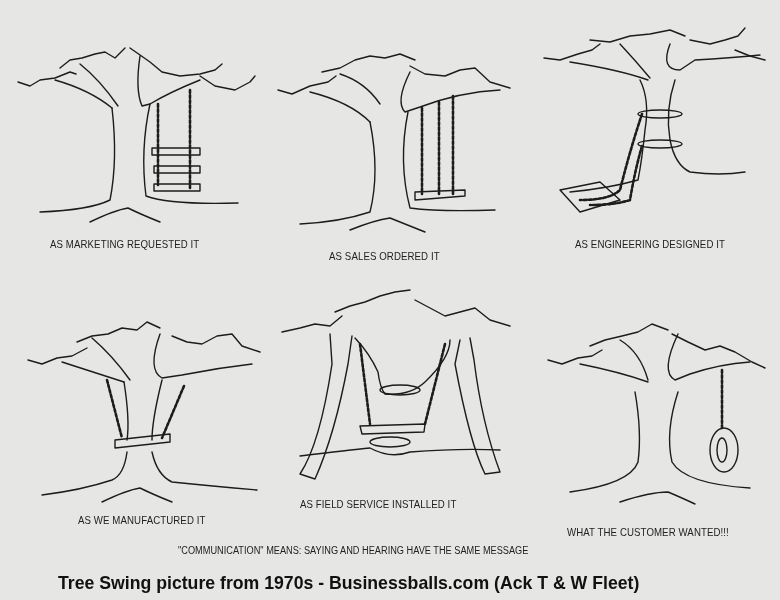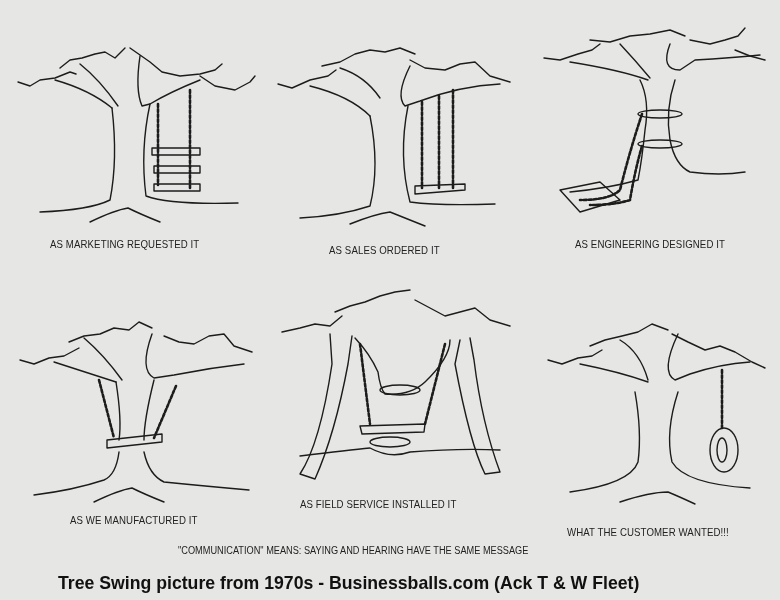--- a/index.html
+++ b/index.html
@@ -44,21 +44,21 @@
     <path d="M90,222 Q115,210 128,208 Q140,214 160,222"></path>
     <line class="rope" x1="158" y1="104" x2="158" y2="185"></line>
     <line class="rope" x1="190" y1="90" x2="190" y2="190"></line>
     <rect x="152" y="148" width="48" height="7"></rect>
     <rect x="154" y="166" width="46" height="7"></rect>
     <rect x="154" y="184" width="46" height="7"></rect>
   </svg>
   <div class="caption" style="left:50px;top:238px;">AS MARKETING REQUESTED IT</div>
 </div>
 
-<div class="panel" style="left:260px;top:6px;">
+<div class="panel" style="left:260px;top:12px;">
   <svg width="260" height="230" viewBox="0 0 260 230">
     <path d="M18,78 L32,82 L50,74 L68,70 L76,64"></path>
     <path d="M62,60 L80,56 L95,48 L110,44 L125,46 L140,42 L155,48"></path>
     <path d="M150,54 L165,62 L185,64 L200,58 L215,56 L230,70 L250,76"></path>
     <path d="M50,80 Q90,90 110,110"></path>
     <path d="M80,62 Q105,70 120,92"></path>
     <path d="M150,60 Q135,90 145,100 L160,95 Q200,80 240,78"></path>
     <path d="M110,110 Q120,160 110,200 Q80,210 40,212"></path>
     <path d="M148,100 Q138,150 150,196 Q180,200 235,198"></path>
     <path d="M90,218 Q115,208 130,206 Q145,212 165,220"></path>
@@ -83,21 +83,21 @@
     <path d="M155,80 Q145,110 150,140 Q155,165 170,172 Q200,176 225,172"></path>
     <ellipse cx="140" cy="114" rx="22" ry="4"></ellipse>
     <ellipse cx="140" cy="144" rx="22" ry="4"></ellipse>
     <path class="rope" d="M122,114 Q110,150 100,190 Q90,200 60,200"></path>
     <path class="rope" d="M122,146 Q115,170 110,200 Q95,205 70,205"></path>
     <path d="M40,190 L80,182 L100,200 L60,212 Z"></path>
   </svg>
   <div class="caption" style="left:55px;top:238px;">AS ENGINEERING DESIGNED IT</div>
 </div>
 
-<div class="panel" style="left:4px;top:280px;">
+<div class="panel" style="left:12px;top:280px;">
   <svg width="260" height="230" viewBox="0 0 260 230">
     <path d="M16,80 L30,84 L45,78 L60,76 L75,68"></path>
     <path d="M65,62 L80,56 L96,54 L110,48 L125,50 L135,42 L148,48"></path>
     <path d="M160,56 L175,62 L190,64 L205,56 L220,54 L230,66 L248,72"></path>
     <path d="M50,82 Q90,95 112,102"></path>
     <path d="M80,58 Q100,75 118,100"></path>
     <path d="M148,54 Q135,90 150,98 L170,95 Q205,88 240,84"></path>
     <path d="M112,102 Q118,140 115,160 M115,172 Q112,195 100,200 Q70,210 30,215"></path>
     <path d="M150,100 Q140,140 140,160 M140,172 Q145,195 160,202 Q200,206 245,210"></path>
     <path d="M90,222 Q115,210 128,208 Q140,214 160,222"></path>

